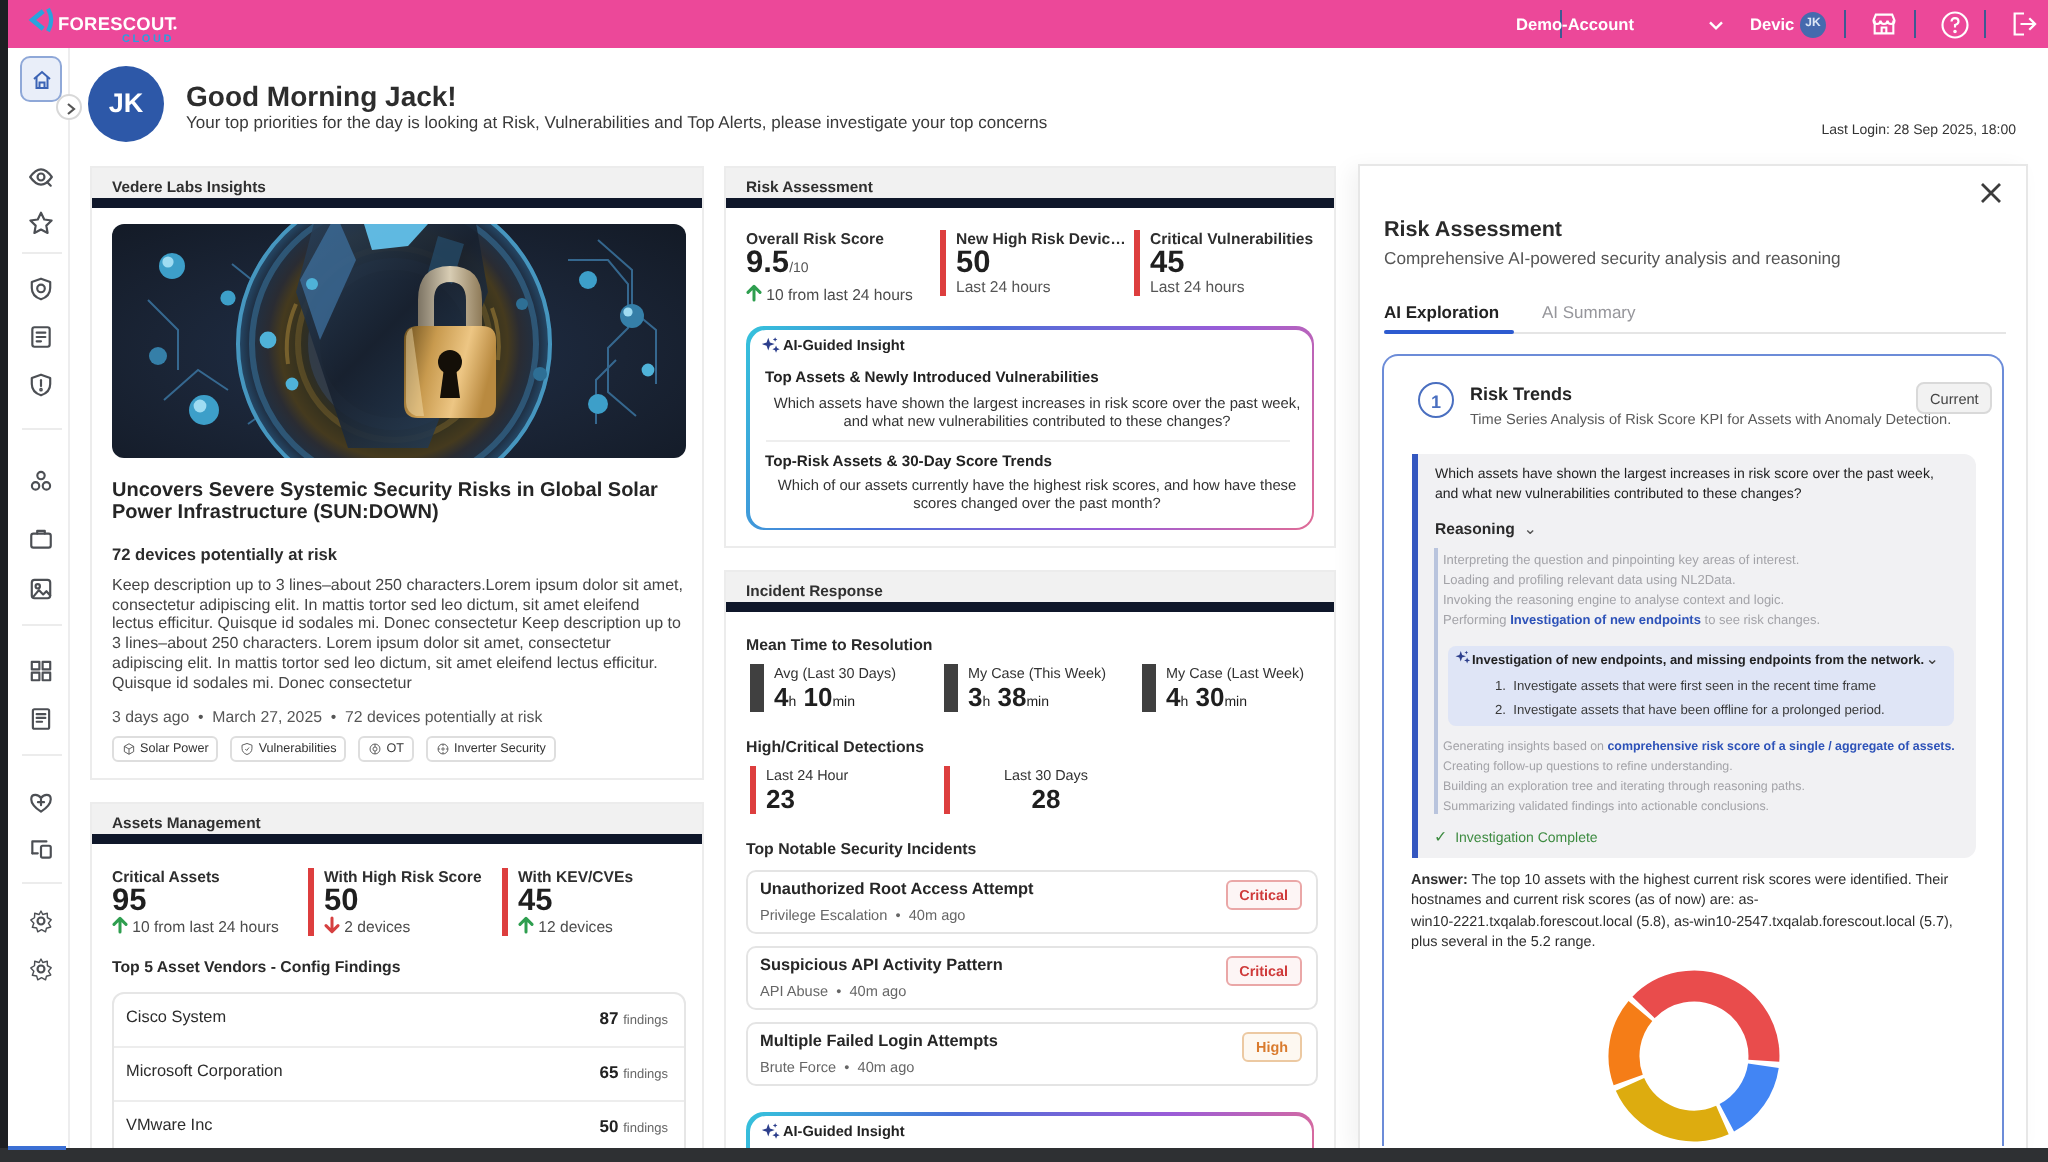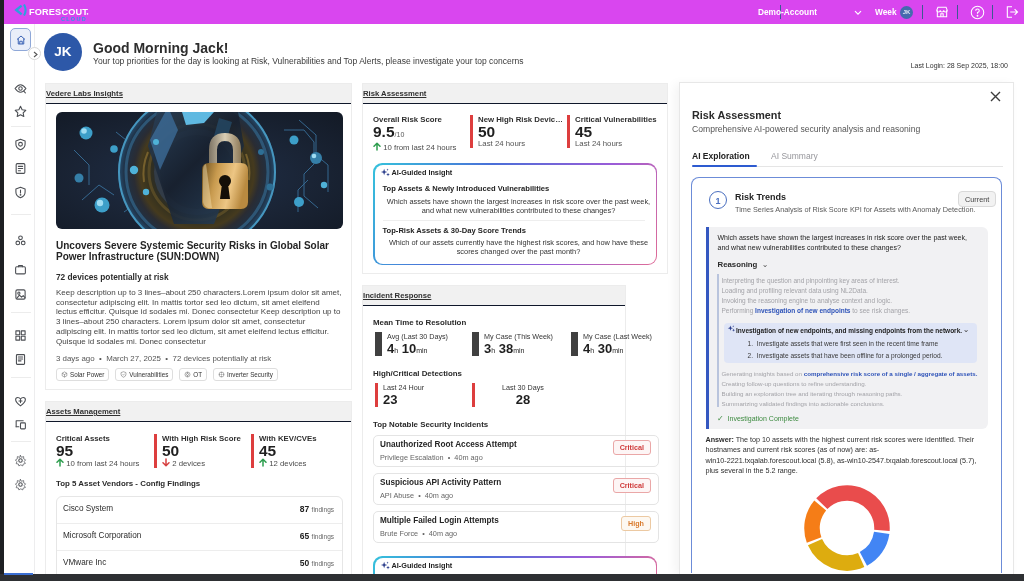--- a/index.html
+++ b/index.html
@@ -3,26 +3,26 @@
 <meta charset="utf-8">
 <style>
 * { margin:0; padding:0; box-sizing:border-box; }
 html,body { width:1024px; height:581px; overflow:hidden; background:#fff;
   font-family:"Liberation Sans", sans-serif; }
 .abs { position:absolute; }
 #stage { position:relative; width:1024px; height:581px; background:#fff; overflow:hidden; }
 
 #leftstrip { left:0; top:0; width:4px; height:581px; background:#1d1f23; }
 #bottombar { left:0; top:574px; width:1024px; height:7px; background:#2e3033; }
-#header { left:4px; top:0; width:1020px; height:24px; background:#d946ef; }
+#header { left:4px; top:0; width:1020px; height:24px; background:#ec4899; }
 #sidebar { left:4px; top:24px; width:31px; height:550px; background:#fff; border-right:1px solid #ededee; }
 
 .card { position:absolute; background:#fff; border:1px solid #ececec; }
-.card-h { height:20px; background:#f1f1f1; border-bottom:1px solid #0f172a;
-  font-size:7.7px; font-weight:bold; color:#303030; line-height:20px; padding-left:0;text-decoration:underline; }
+.card-h { height:20px; background:#f1f1f1; border-bottom:5px solid #0f172a;
+  font-size:7.7px; font-weight:bold; color:#303030; line-height:20px; padding-left:10px; }
 
 .stat-label { font-size:7.8px; font-weight:bold; color:#2e2e2e; white-space:nowrap; overflow:hidden;}
 .stat-val { font-size:15.5px; font-weight:bold; color:#1f1f1f; line-height:15px;}
 .stat-sub { font-size:7.8px; color:#4c4c4c; white-space:nowrap;}
 .redbar { border-left:3px solid #dd3e3e; }
 .graybar { border-left:7px solid #404040; }
 
 .aibox { position:absolute; border-radius:9px; padding:1.5px;
   background:linear-gradient(120deg,#35c2dc 0%,#4a6fd8 35%,#9a5cd8 70%,#e06c96 100%);text-align:center; }
 .aibox-in { width:100%; height:100%; background:#fff; border-radius:8px; position:relative;}
@@ -49,21 +49,21 @@
       <path d="M11 1.4 Q14.2 7 11 12.6" stroke="#2aa3dd" stroke-width="2.1" fill="none"></path>
       <text x="16" y="11.8" font-family="Liberation Sans" font-size="9.2" font-weight="bold" fill="#fff" letter-spacing="0.15">FORESCOUT</text>
       <circle cx="74.5" cy="10.9" r="0.8" fill="#fff"></circle>
       <text x="74" y="18.2" text-anchor="end" font-family="Liberation Sans" font-size="5.5" font-weight="bold" fill="#2a9fe0" letter-spacing="1.3">CLOUD</text>
     </svg>
     <div class="abs" style="left:776px;top:5px;height:14px;border-left:1px solid #3d5a92;"></div>
     <div class="abs" style="left:754px;top:7px;font-size:8.3px;font-weight:bold;color:#fff;">Demo-Account</div>
     <svg class="abs" style="left:850px;top:9.5px;" width="8" height="6" viewBox="0 0 8 6">
         <path d="M1 1.2 L4 4.2 L7 1.2" stroke="#fff" stroke-width="1.2" fill="none"></path>
       </svg>
-    <div class="abs" style="left:871px;top:7px;font-size:8.3px;font-weight:bold;color:#fff;">Week</div>
+    <div class="abs" style="left:871px;top:7px;font-size:8.3px;font-weight:bold;color:#fff;">Devic</div>
     <div class="abs" style="left:896px;top:5.5px;width:13px;height:13px;border-radius:50%;background:#456aae;color:#dce6f5;font-size:6px;font-weight:bold;text-align:center;line-height:13px;">JK</div>
     <div class="abs" style="left:918px;top:5px;height:14px;border-left:1px solid #3d5a92;"></div>
     <svg class="abs" style="left:931px;top:5px;" width="14" height="14" viewBox="0 0 24 24" fill="none" stroke="#fff" stroke-width="1.8">
         <path d="M4 9 L4 20 L20 20 L20 9"></path>
         <path d="M3 9 L5 4 L19 4 L21 9 Q21 12 18 12 Q15 12 15 9 Q15 12 12 12 Q9 12 9 9 Q9 12 6 12 Q3 12 3 9 Z"></path>
         <path d="M10 20 L10 15 L14 15 L14 20"></path>
       </svg>
     <div class="abs" style="left:953px;top:5px;height:14px;border-left:1px solid #3d5a92;"></div>
     <svg class="abs" style="left:966px;top:4.5px;" width="15" height="15" viewBox="0 0 24 24" fill="none" stroke="#fff" stroke-width="1.7">
         <circle cx="12" cy="12" r="10"></circle>
@@ -385,21 +385,21 @@
         <div class="abs" style="left:17px;top:3.5px;font-size:7.3px;font-weight:bold;color:#232323;">AI-Guided Insight</div>
         <div class="abs" style="left:8px;top:19.5px;font-size:7.6px;font-weight:bold;color:#232323;">Top Assets &amp; Newly Introduced Vulnerabilities</div>
         <div class="abs" style="left:8px;top:32px;width:272px;font-size:7.4px;line-height:9.7px;color:#333;">Which assets have shown the largest increases in risk score over the past week, and what new vulnerabilities contributed to these changes?</div>
         <div class="abs" style="left:8px;top:55px;width:262px;border-top:1px solid #eee;"></div>
         <div class="abs" style="left:8px;top:61px;font-size:7.6px;font-weight:bold;color:#232323;">Top-Risk Assets &amp; 30-Day Score Trends</div>
         <div class="abs" style="left:8px;top:73px;width:272px;font-size:7.4px;line-height:9.7px;color:#333;">Which of our assets currently have the highest risk scores, and how have these scores changed over the past month?</div>
       </div>
     </div>
   </div>
 
-  <div class="card" style="left:362px;top:285px;width:264px;height:296px;border-bottom:none;">
+  <div class="card" style="left:362px;top:285px;width:306px;height:296px;border-bottom:none;">
     <div class="card-h">Incident Response</div>
     <div class="abs" style="left:10px;top:32px;font-size:7.9px;font-weight:bold;color:#2a2a2a;">Mean Time to Resolution</div>
     <div class="abs graybar" style="left:12px;top:46px;width:90px;padding-left:5px;">
       <div style="font-size:7.2px;color:#333;white-space:nowrap;">Avg (Last 30 Days)</div>
       <div style="font-size:13px;font-weight:bold;color:#1f1f1f;">4<span style="font-size:7px;font-weight:normal;">h</span> 10<span style="font-size:7px;font-weight:normal;">min</span></div>
     </div>
     <div class="abs graybar" style="left:109px;top:46px;width:94px;padding-left:5px;">
       <div style="font-size:7.2px;color:#333;white-space:nowrap;">My Case (This Week)</div>
       <div style="font-size:13px;font-weight:bold;color:#1f1f1f;">3<span style="font-size:7px;font-weight:normal;">h</span> 38<span style="font-size:7px;font-weight:normal;">min</span></div>
     </div>

